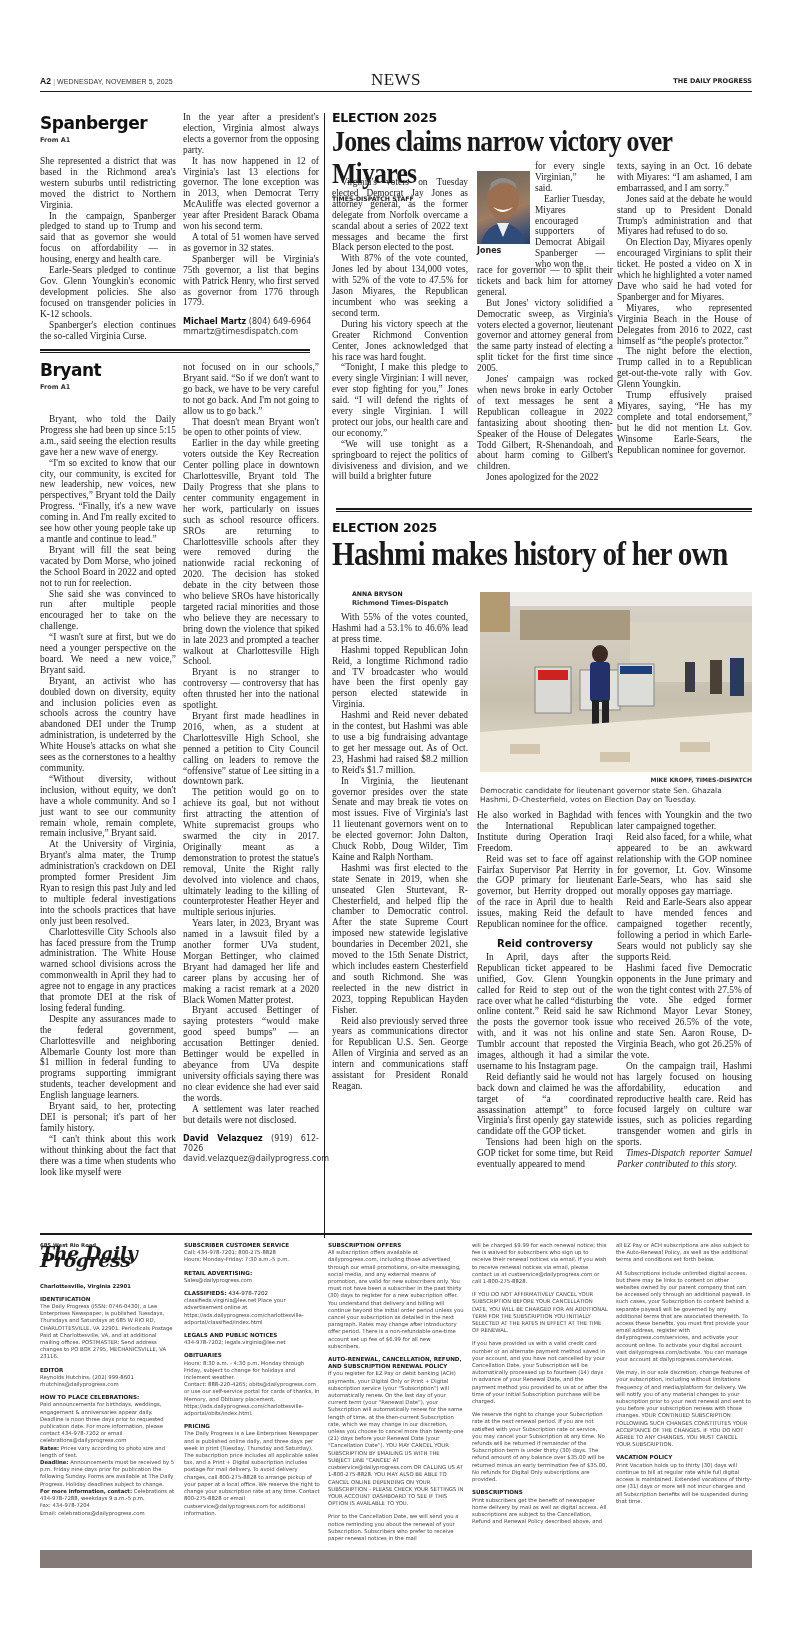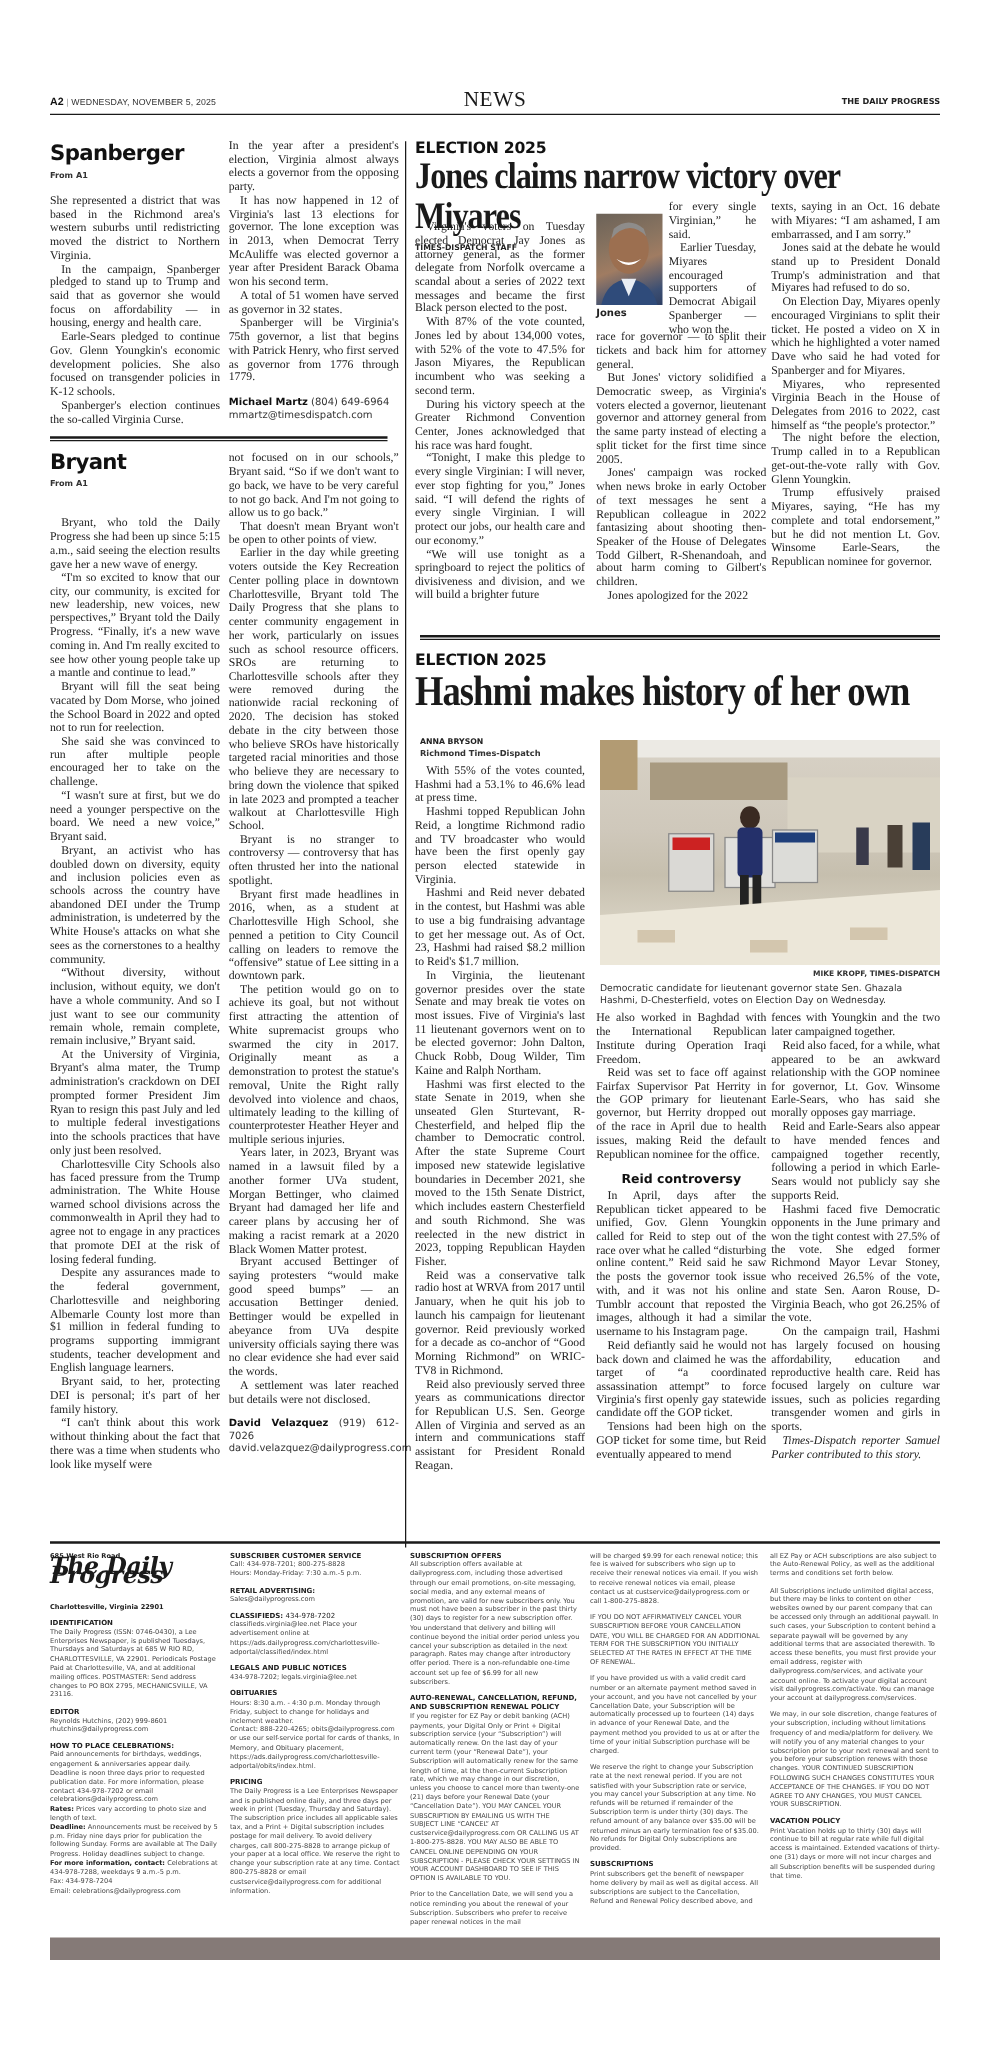--- a/index.html
+++ b/index.html
@@ -144,31 +144,30 @@
   <p>The night before the election, Trump called in to a Republican get-out-the-vote rally with Gov. Glenn Youngkin.</p>
   <p>Trump effusively praised Miyares, saying, “He has my complete and total endorsement,” but he did not mention Lt. Gov. Winsome Earle-Sears, the Republican nominee for governor.</p>
 </div>
 
 <div class="rule-double" style="left:336px;top:508px;width:416px"></div>
 
 <div class="col" style="left:332px;top:520px;width:420px">
   <div class="kicker">ELECTION 2025</div>
   <div class="hed" style="font-size:34px;line-height:38px;width:480px">Hashmi makes history of her own</div>
 </div>
-<div class="col" style="left:336px;top:590px;width:136px">
+<div class="col" style="left:352px;top:590px;width:136px">
   <div class="byline">ANNA BRYSON</div>
   <div class="byline2">Richmond Times-Dispatch</div>
 </div>
 <div class="col body-text" style="left:332px;top:612px;width:136px">
   <p>With 55% of the votes counted, Hashmi had a 53.1% to 46.6% lead at press time.</p>
   <p>Hashmi topped Republican John Reid, a longtime Richmond radio and TV broadcaster who would have been the first openly gay person elected statewide in Virginia.</p>
   <p>Hashmi and Reid never debated in the contest, but Hashmi was able to use a big fundraising advantage to get her message out. As of Oct. 23, Hashmi had raised $8.2 million to Reid's $1.7 million.</p>
   <p>In Virginia, the lieutenant governor presides over the state Senate and may break tie votes on most issues. Five of Virginia's last 11 lieutenant governors went on to be elected governor: John Dalton, Chuck Robb, Doug Wilder, Tim Kaine and Ralph Northam.</p>
   <p>Hashmi was first elected to the state Senate in 2019, when she unseated Glen Sturtevant, R-Chesterfield, and helped flip the chamber to Democratic control. After the state Supreme Court imposed new statewide legislative boundaries in December 2021, she moved to the 15th Senate District, which includes eastern Chesterfield and south Richmond. She was reelected in the new district in 2023, topping Republican Hayden Fisher.</p>
-  <p>Reid was a conservative talk radio host at WRVA from 2017 until January, when he quit his job to launch his campaign for lieutenant governor. Reid previously worked for a decade as co-anchor of “Good Morning Richmond” on WRIC-TV8 in Richmond.</p>
   <p>Reid also previously served three years as communications director for Republican U.S. Sen. George Allen of Virginia and served as an intern and communications staff assistant for President Ronald Reagan.</p>
 </div>
 
 <div class="photo" style="left:480px;top:592px;width:272px;height:180px;background:linear-gradient(180deg,#d8d2c6 0%,#cfc8bb 40%,#c6bfae 60%,#e6e1d4 100%)">
   <svg width="272" height="180" viewBox="0 0 272 180">
     <rect x="0" y="0" width="272" height="14" fill="#eceae4"></rect>
     <rect x="0" y="0" width="30" height="40" fill="#b29b73"></rect>
     <rect x="150" y="30" width="122" height="60" fill="#d9d3c4"></rect>
     <rect x="40" y="18" width="110" height="30" fill="#a89a80"></rect>
     <rect x="55" y="75" width="36" height="46" fill="#dad9d5" stroke="#888" stroke-width="1"></rect>
@@ -183,21 +182,21 @@
     <rect x="205" y="70" width="10" height="30" fill="#3a3a4a"></rect>
     <rect x="230" y="68" width="12" height="34" fill="#4a4036"></rect>
     <rect x="250" y="66" width="14" height="38" fill="#283c5a"></rect>
     <path d="M0 140 L272 120 L272 180 L0 180Z" fill="#ece7d9"></path>
     <rect x="30" y="152" width="30" height="10" fill="#c9b89b" opacity=".7"></rect>
     <rect x="120" y="160" width="30" height="10" fill="#c9b89b" opacity=".7"></rect>
     <rect x="200" y="150" width="30" height="10" fill="#c9b89b" opacity=".7"></rect>
   </svg>
 </div>
 <div class="col credit" style="left:480px;top:776px;width:272px">MIKE KROPF, TIMES-DISPATCH</div>
-<div class="col caption" style="left:480px;top:786px;width:272px">Democratic candidate for lieutenant governor state Sen. Ghazala Hashmi, D-Chesterfield, votes on Election Day on Wednesday.</div>
+<div class="col caption" style="left:480px;top:786px;width:272px">Democratic candidate for lieutenant governor state Sen. Ghazala Hashmi, D-Chesterfield, votes on Election Day on Tuesday.</div>
 
 <div class="col body-text" style="left:477px;top:810px;width:136px">
   <p class="noindent">He also worked in Baghdad with the International Republican Institute during Operation Iraqi Freedom.</p>
   <p>Reid was set to face off against Fairfax Supervisor Pat Herrity in the GOP primary for lieutenant governor, but Herrity dropped out of the race in April due to health issues, making Reid the default Republican nominee for the office.</p>
   <div class="subhead">Reid controversy</div>
   <p>In April, days after the Republican ticket appeared to be unified, Gov. Glenn Youngkin called for Reid to step out of the race over what he called “disturbing online content.” Reid said he saw the posts the governor took issue with, and it was not his online Tumblr account that reposted the images, although it had a similar username to his Instagram page.</p>
   <p>Reid defiantly said he would not back down and claimed he was the target of “a coordinated assassination attempt” to force Virginia's first openly gay statewide candidate off the GOP ticket.</p>
   <p>Tensions had been high on the GOP ticket for some time, but Reid eventually appeared to mend</p>
 </div>
 <div class="col body-text" style="left:617px;top:810px;width:135px">

